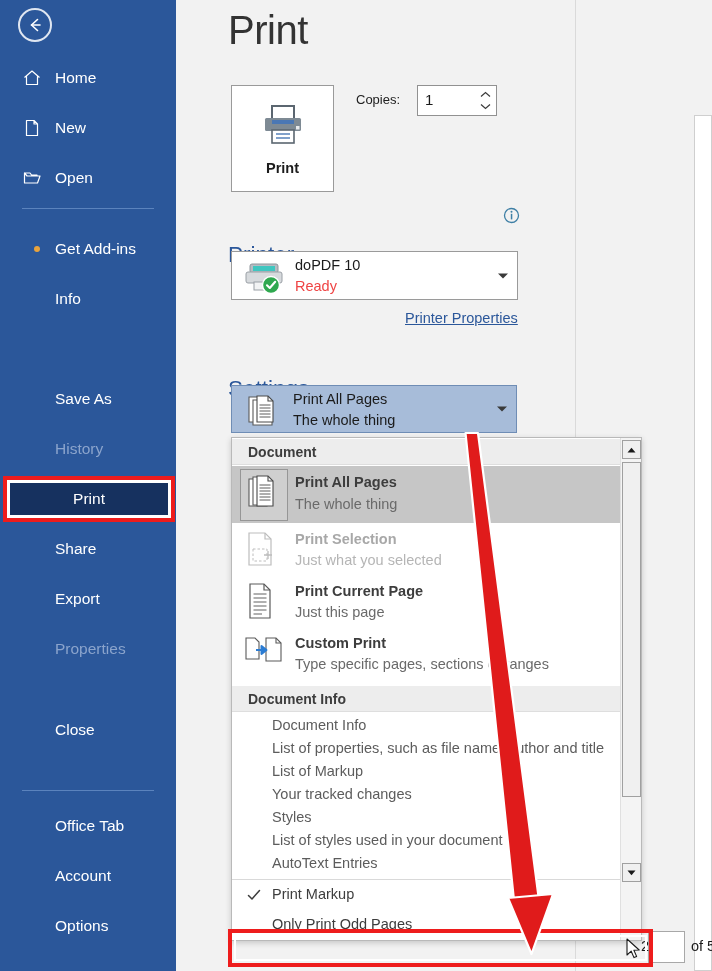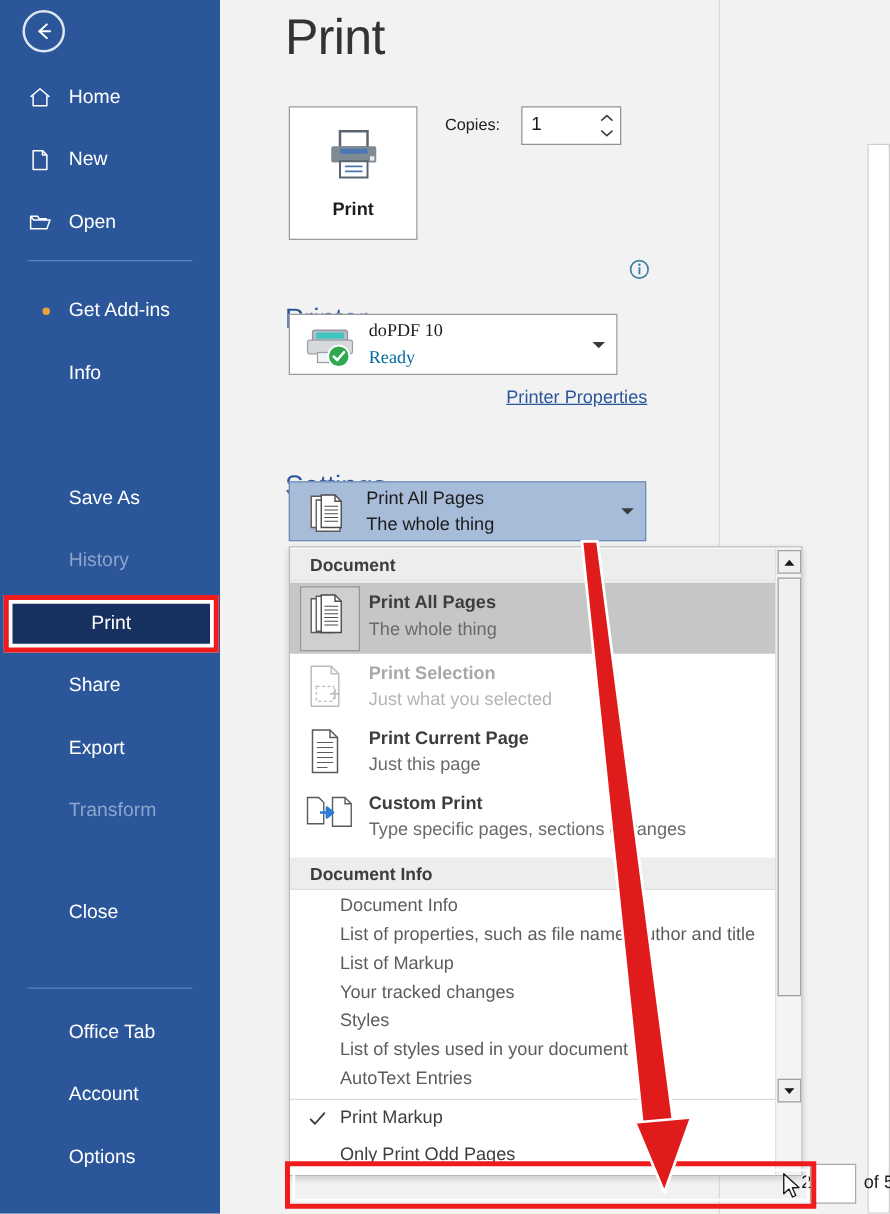--- a/index.html
+++ b/index.html
@@ -109,28 +109,28 @@
 
   .sec-head {
     position: absolute; font-size: 22.5px; color: #2b579a; font-weight: 400; margin-top: 30px;
   }
   .info-icon {
     position: absolute; left: 503px; top: 207px; width: 17px; height: 17px;
     cursor: pointer;
   }
 
   .printer-combo {
-    position: absolute; left: 231px; top: 251px; width: 263px; height: 49px;
-    background: #ffffff; border: 1px solid #9a9a9a; cursor: pointer; font-family: Liberation Serif, serif;
+    position: absolute; left: 231px; top: 251px; width: 287px; height: 49px;
+    background: #ffffff; border: 1px solid #9a9a9a; cursor: pointer;
   }
   .printer-name {
     position: absolute; left: 63px; top: 5px; font-size: 14.5px; color: #1b1b1b;
   }
   .printer-status {
-    position: absolute; left: 63px; top: 26px; font-size: 14.5px; color: #0369a1;
+    position: absolute; left: 63px; top: 26px; font-size: 14.5px; color: #ef4444;
   }
   .combo-caret {
     position: absolute; right: 9px; top: 50%; transform: translateY(-50%);
     width: 0; height: 0;
     border-left: 5px solid transparent; border-right: 5px solid transparent;
     border-top: 5px solid #3a3a3a;
   }
   .printer-props {
     position: absolute; left: 405px; top: 310px;
     font-size: 14.5px; color: #2b579a; text-decoration: underline;
@@ -320,21 +320,21 @@
       </div>
     </div>
 
     <div class="nav-item plain" style="top:531px">
       <span class="lbl">Share</span>
     </div>
     <div class="nav-item plain" style="top:581px">
       <span class="lbl">Export</span>
     </div>
     <div class="nav-item plain dim" style="top:631px">
-      <span class="lbl">Transform</span>
+      <span class="lbl">Properties</span>
     </div>
     <div class="nav-item plain" style="top:712px">
       <span class="lbl">Close</span>
     </div>
 
     <div class="nav-sep" style="top:790px"></div>
 
     <div class="nav-item plain" style="top:808px">
       <span class="lbl">Office Tab</span>
     </div>

